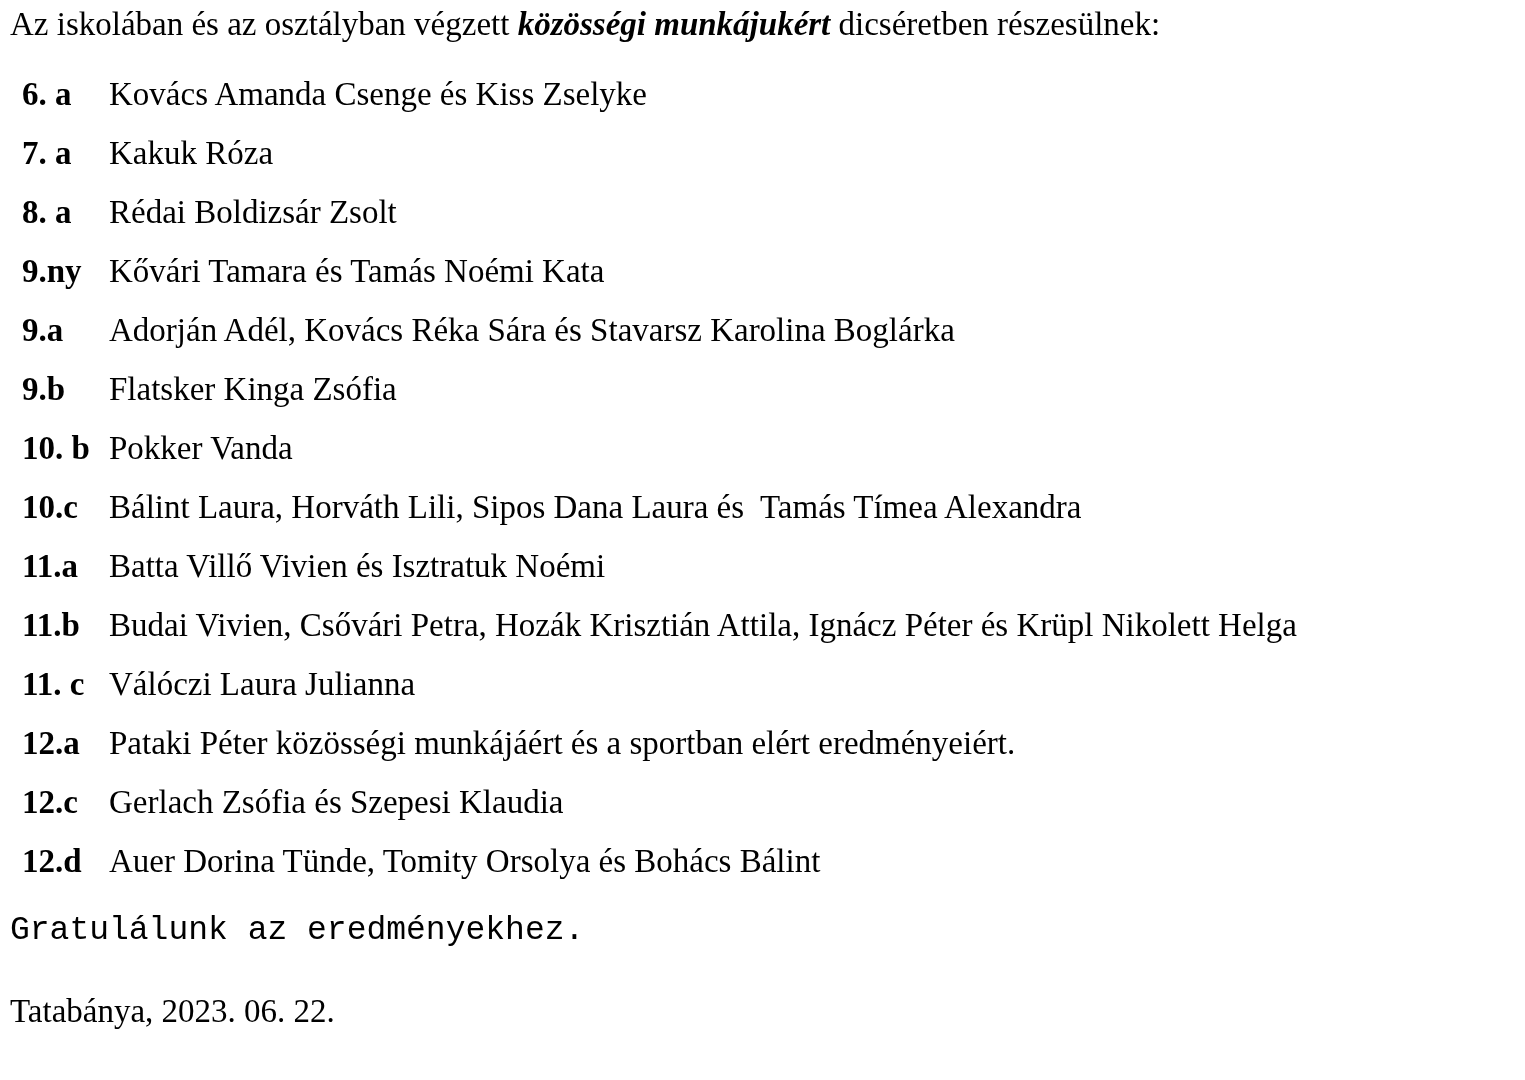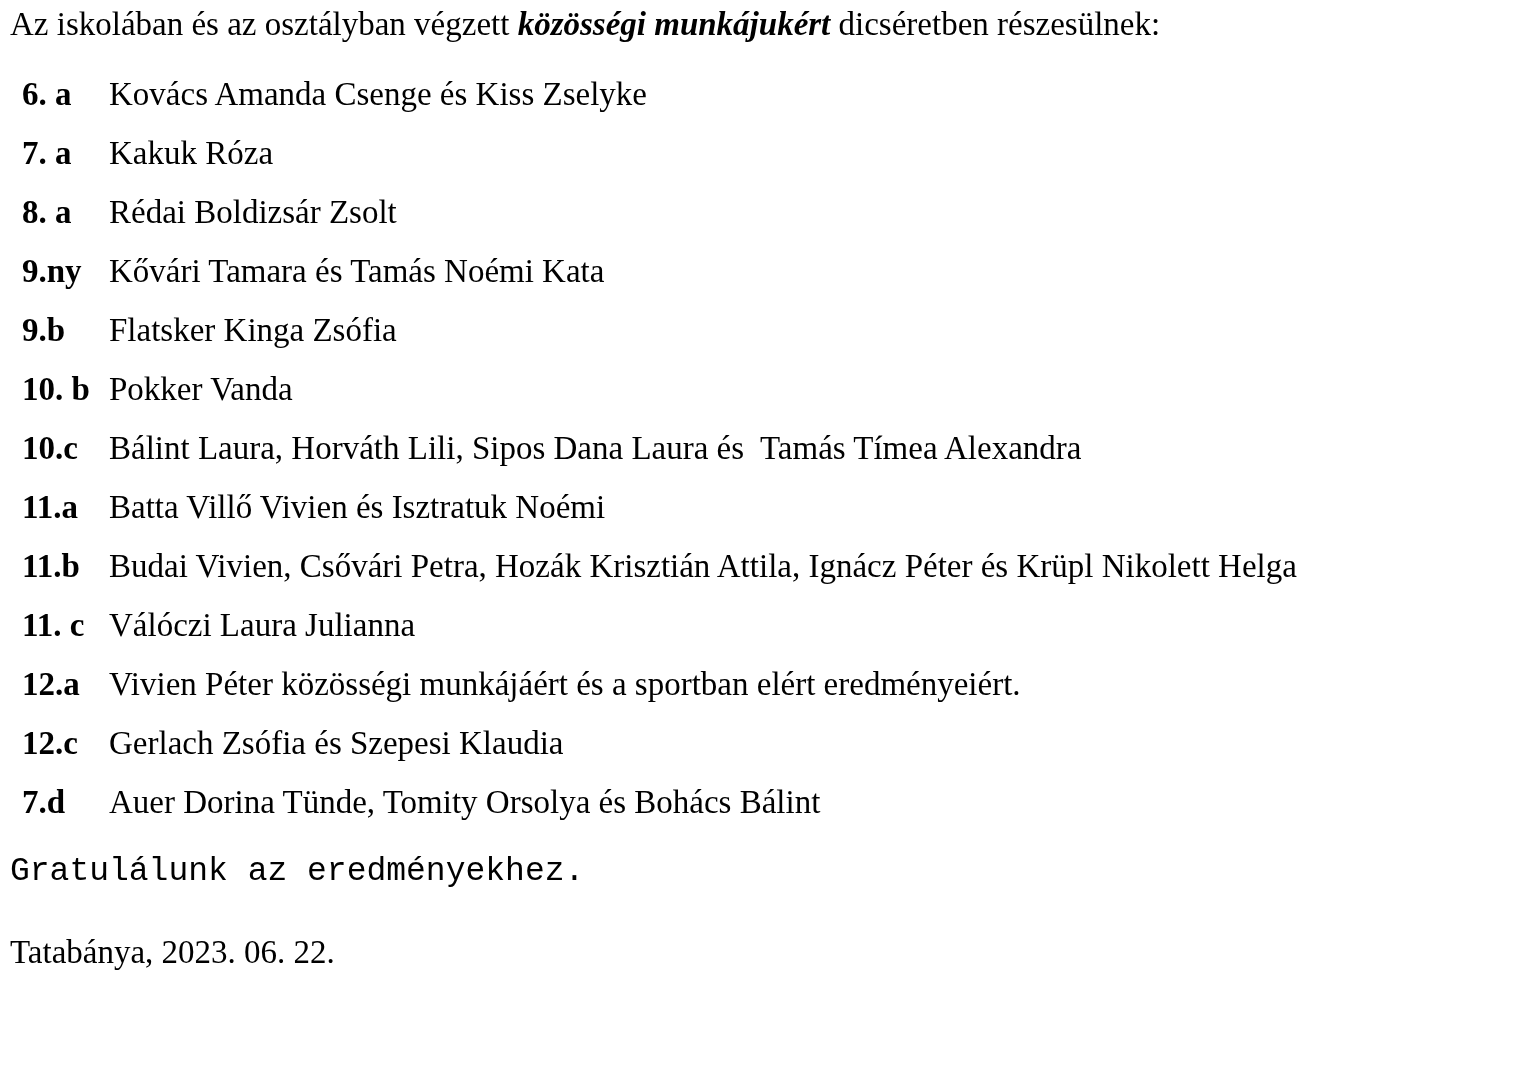--- a/index.html
+++ b/index.html
@@ -68,20 +68,24 @@
     </div>
     <div class="award-row">
       <span class="class-label">8. a</span>
       <span class="student-names">Rédai Boldizsár Zsolt</span>
     </div>
     <div class="award-row">
       <span class="class-label">9.ny</span>
       <span class="student-names">Kővári Tamara és Tamás Noémi Kata</span>
     </div>
     <div class="award-row">
+      <span class="class-label">9.a</span>
+      <span class="student-names">Adorján Adél, Kovács Réka Sára és Stavarsz Karolina Boglárka</span>
+    </div>
+    <div class="award-row">
       <span class="class-label">9.b</span>
       <span class="student-names">Flatsker Kinga Zsófia</span>
     </div>
     <div class="award-row">
       <span class="class-label">10. b</span>
       <span class="student-names">Pokker Vanda</span>
     </div>
     <div class="award-row">
       <span class="class-label">10.c</span>
       <span class="student-names">Bálint Laura, Horváth Lili, Sipos Dana Laura és  Tamás Tímea Alexandra</span>
@@ -93,28 +97,28 @@
     <div class="award-row">
       <span class="class-label">11.b</span>
       <span class="student-names">Budai Vivien, Csővári Petra, Hozák Krisztián Attila, Ignácz Péter és Krüpl Nikolett Helga</span>
     </div>
     <div class="award-row">
       <span class="class-label">11. c</span>
       <span class="student-names">Válóczi Laura Julianna</span>
     </div>
     <div class="award-row">
       <span class="class-label">12.a</span>
-      <span class="student-names">Vivien Péter közösségi munkájáért és a sportban elért eredményeiért.</span>
+      <span class="student-names">Pataki Péter közösségi munkájáért és a sportban elért eredményeiért.</span>
     </div>
     <div class="award-row">
       <span class="class-label">12.c</span>
       <span class="student-names">Gerlach Zsófia és Szepesi Klaudia</span>
     </div>
     <div class="award-row">
-      <span class="class-label">7.d</span>
+      <span class="class-label">12.d</span>
       <span class="student-names">Auer Dorina Tünde, Tomity Orsolya és Bohács Bálint</span>
     </div>
   </div>
 
   <p class="closing">Gratulálunk az eredményekhez.</p>
 
   <p class="dateline">Tatabánya, 2023. 06. 22.</p>
 
 </div>
 

